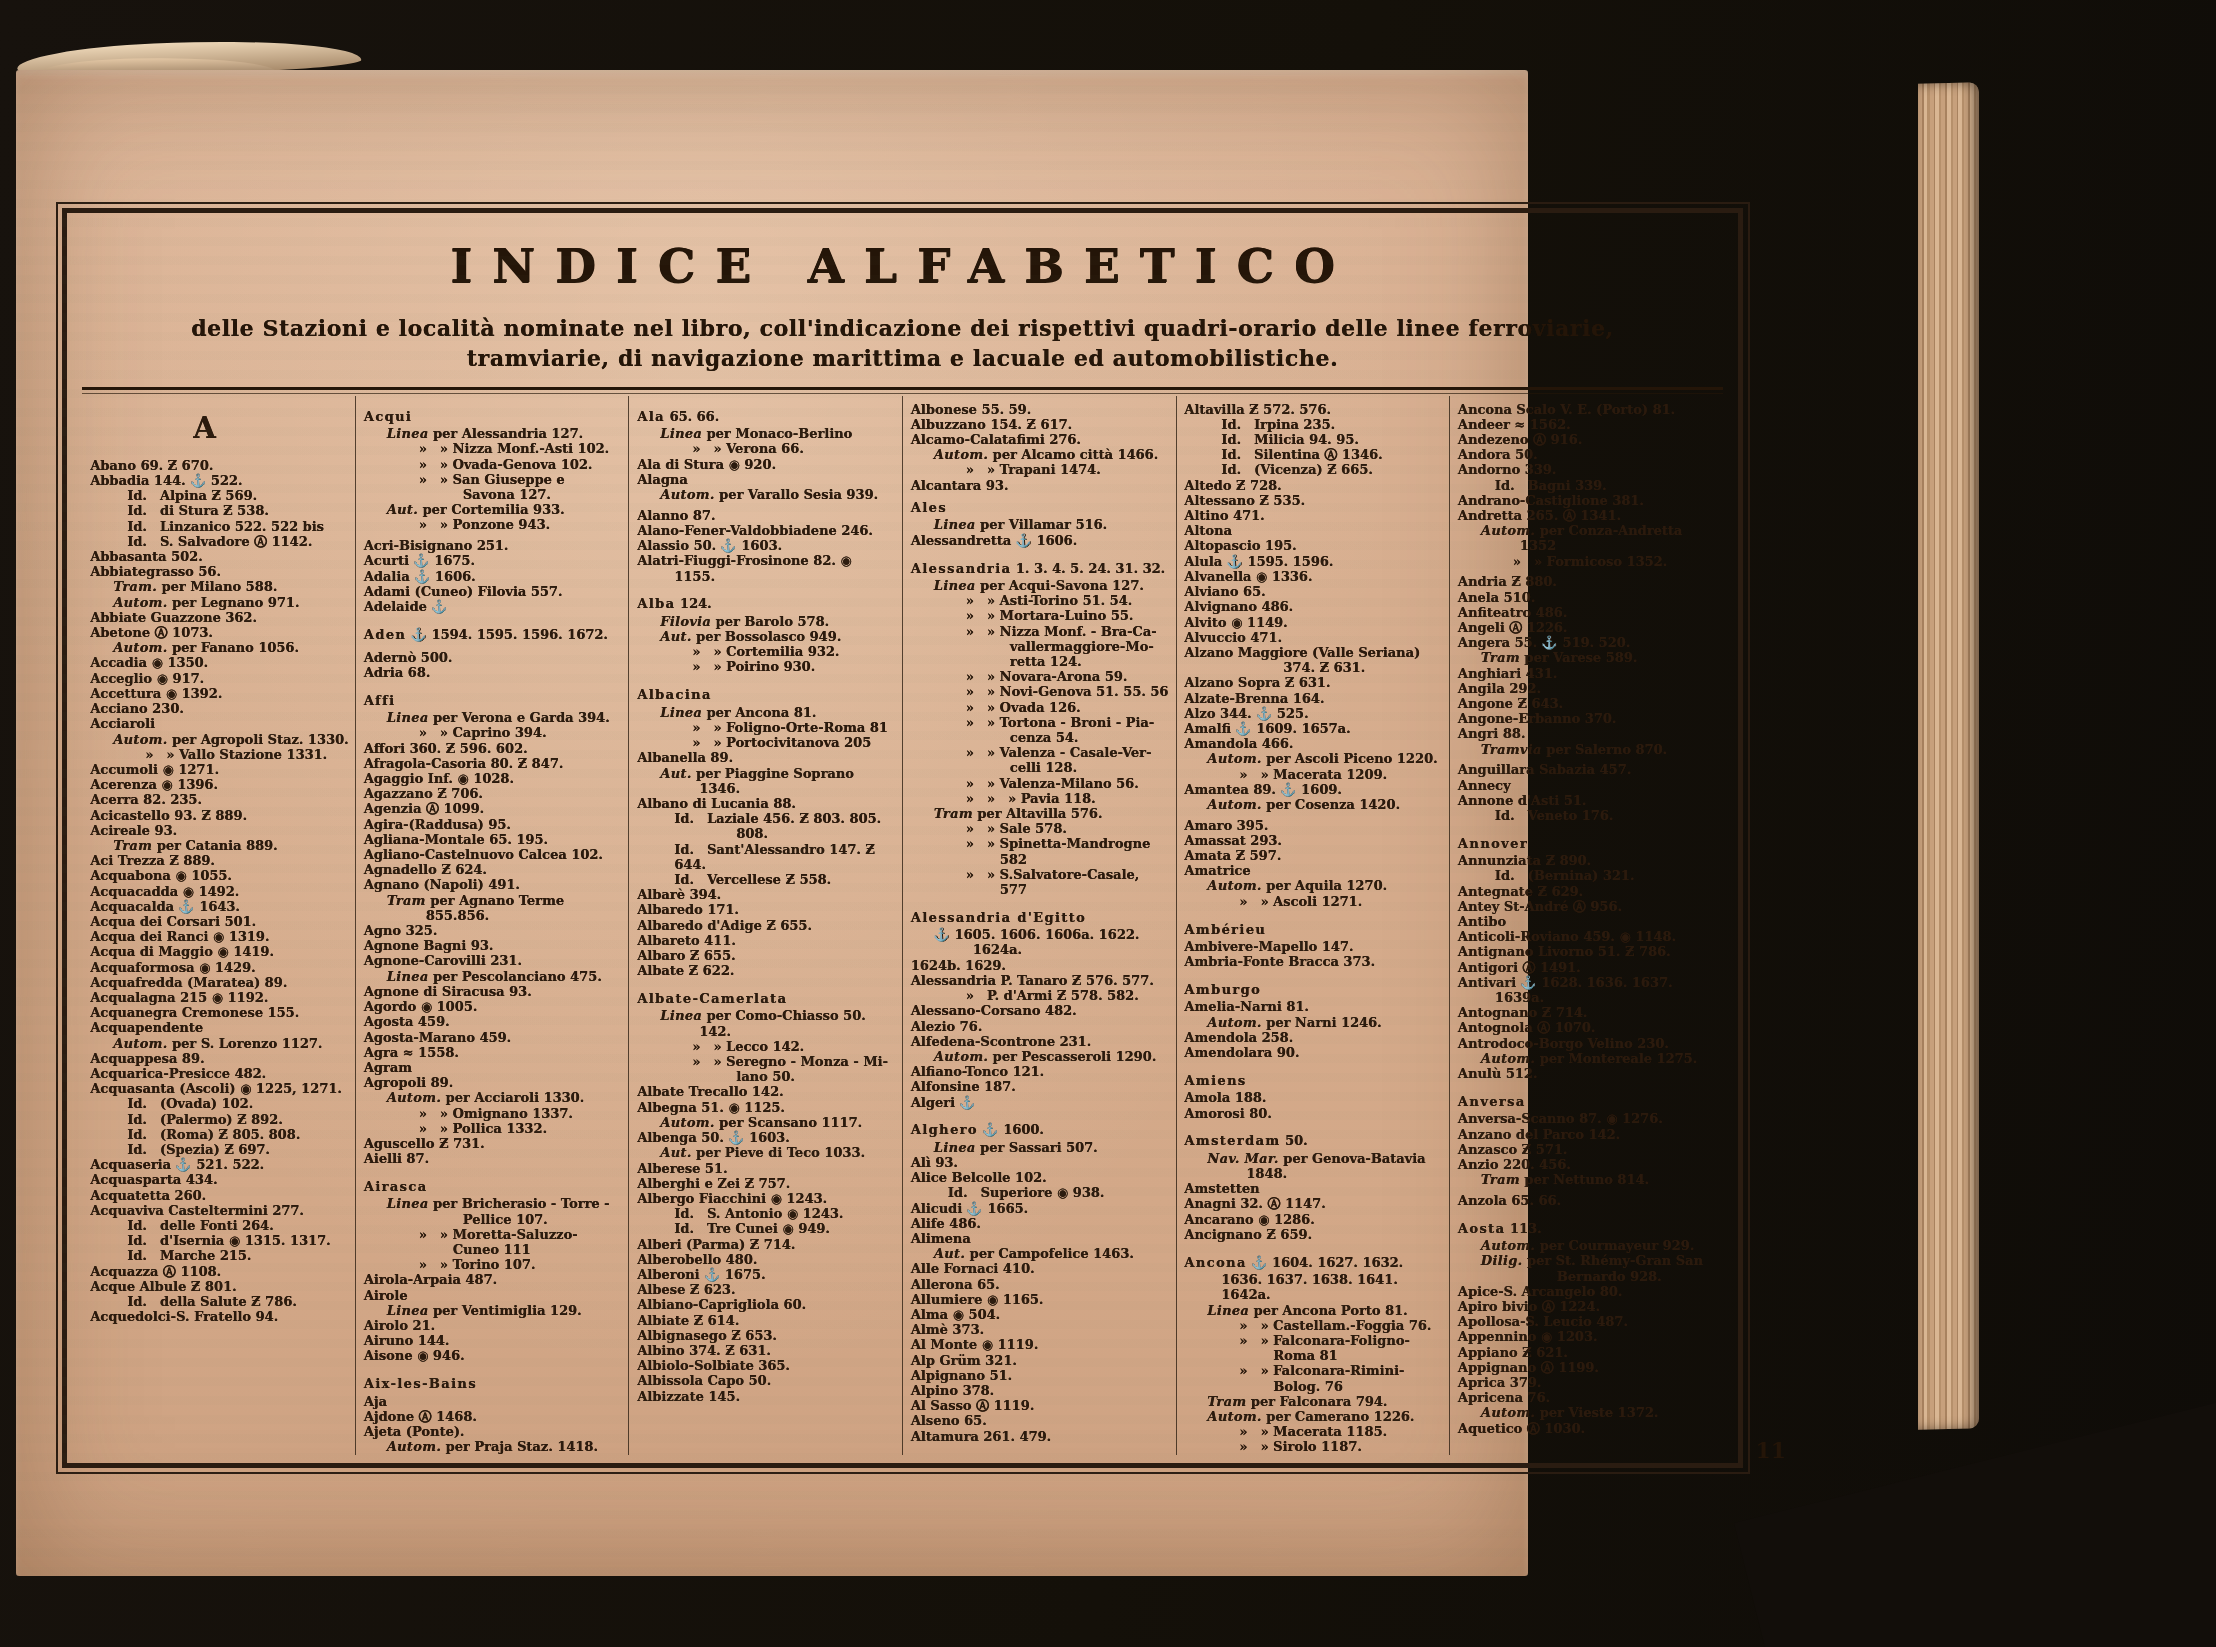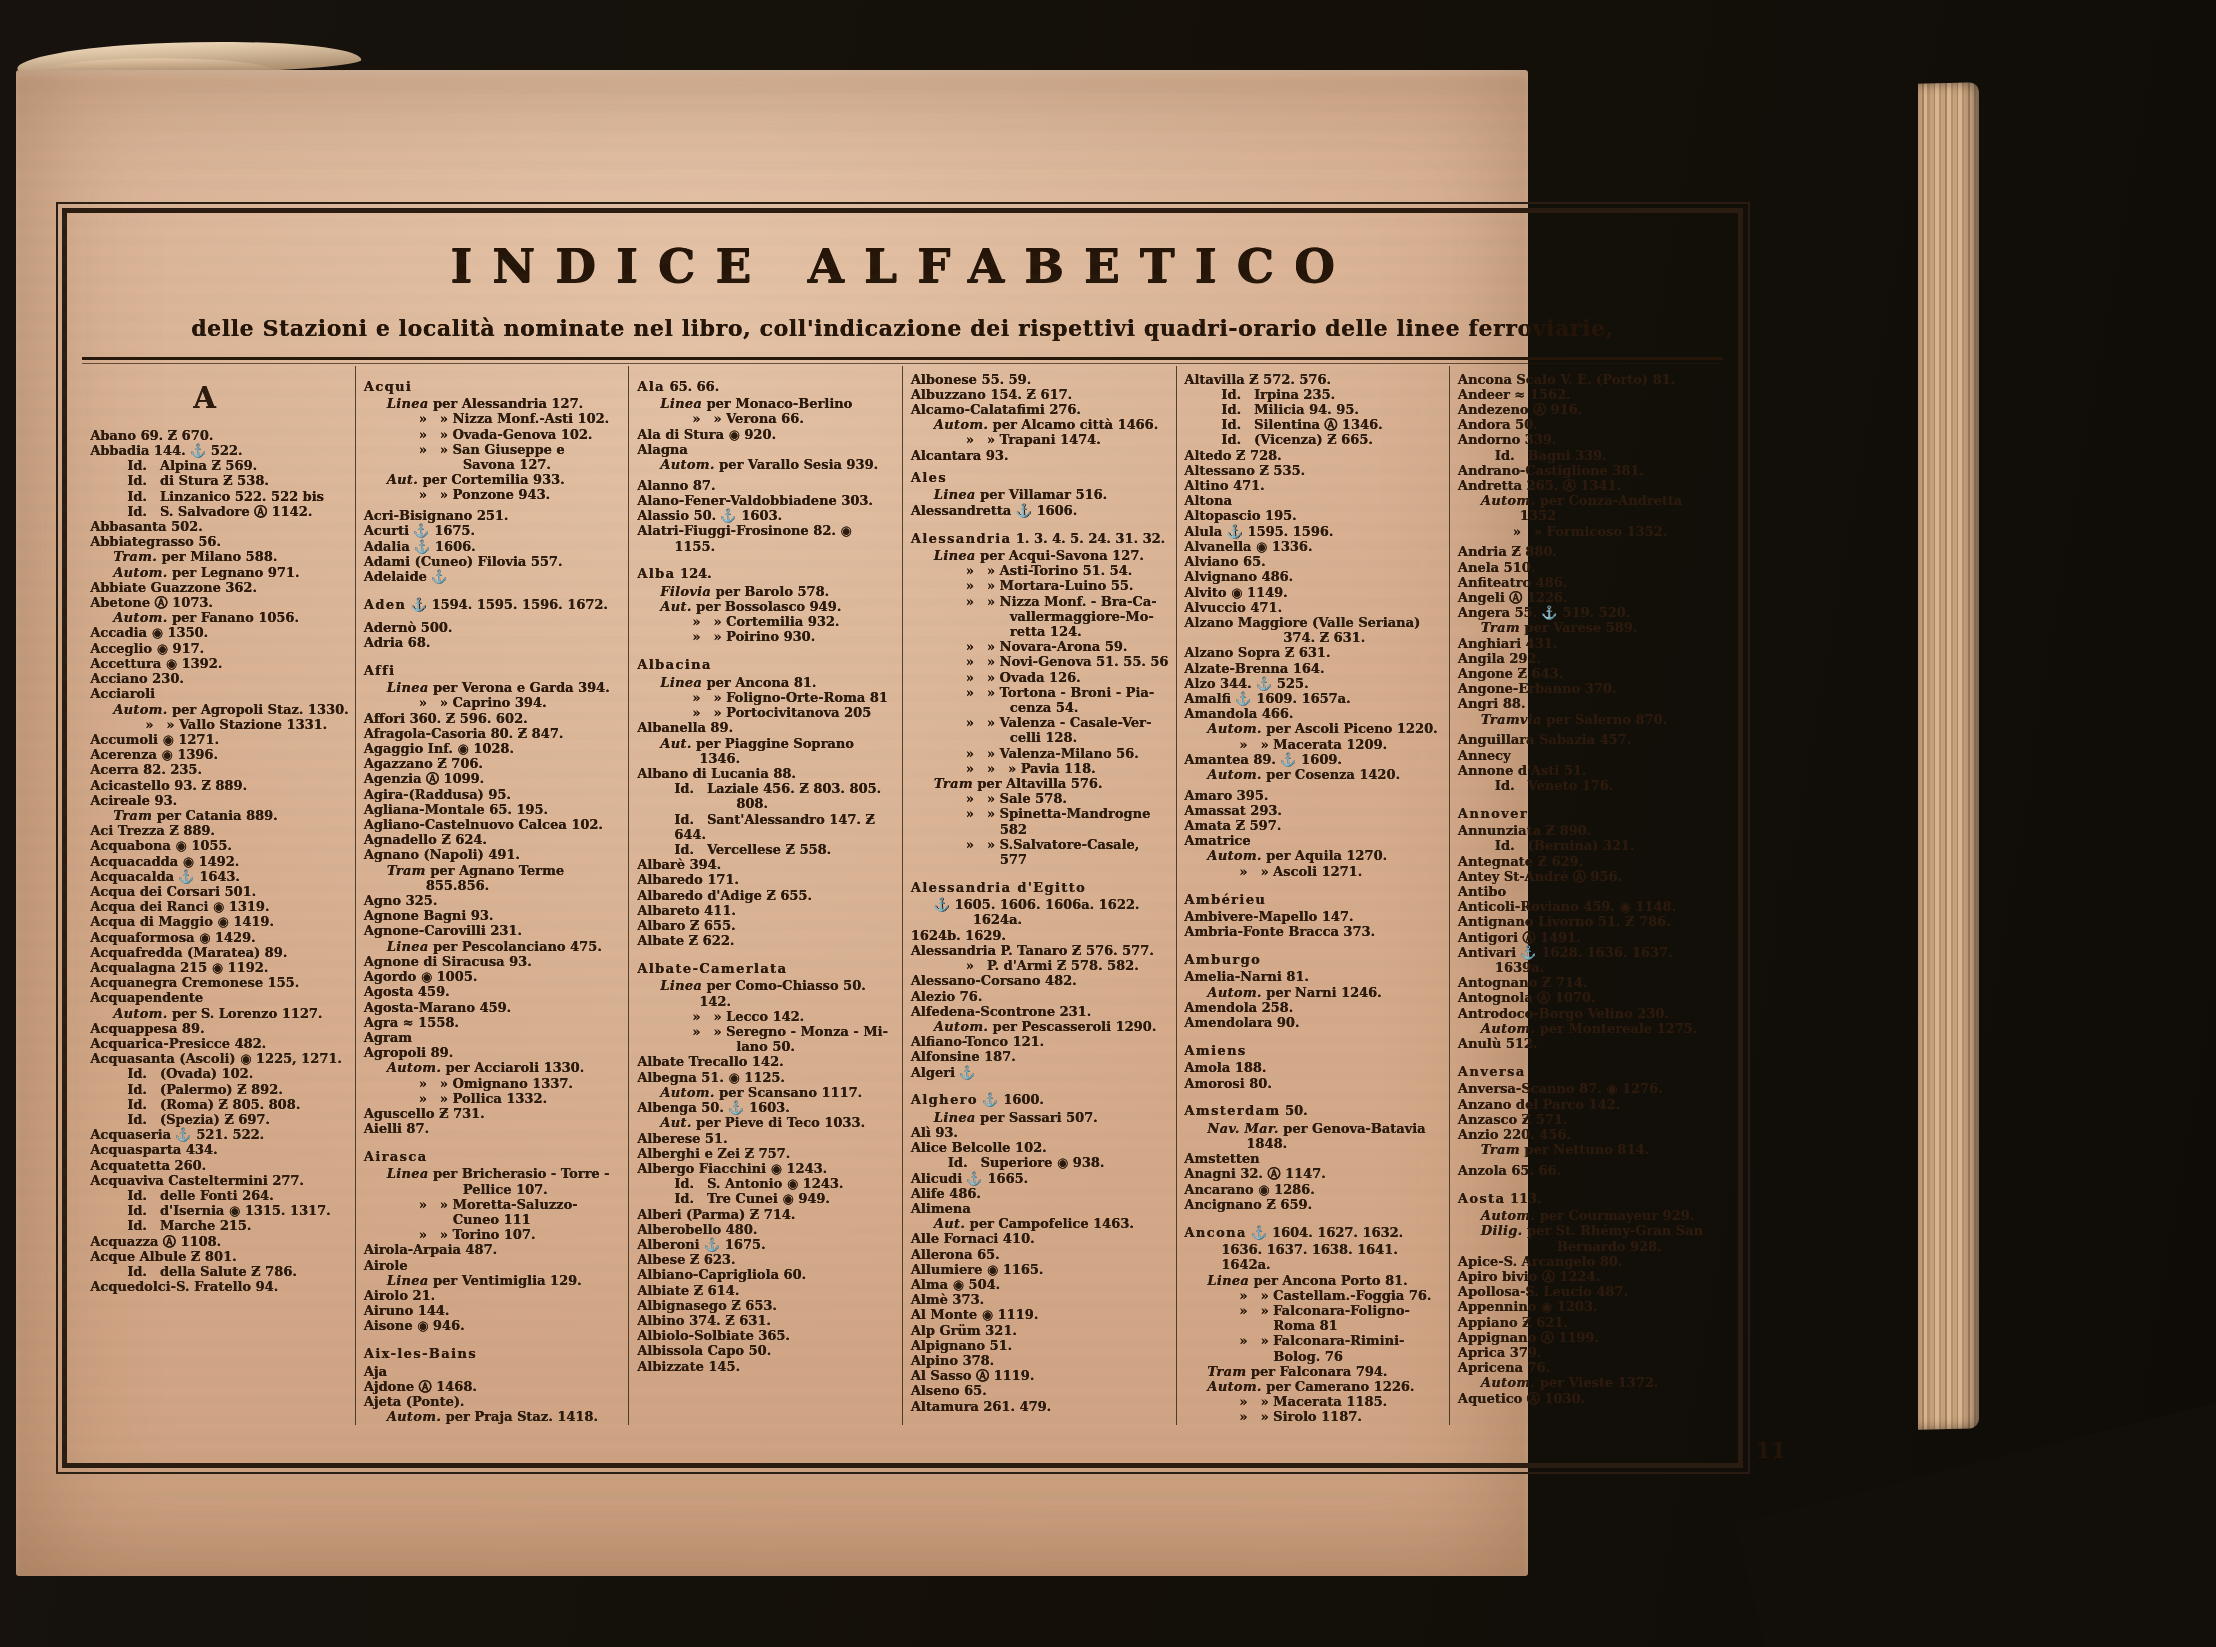--- a/index.html
+++ b/index.html
@@ -69,20 +69,21 @@
   <div class="curl c1"></div>
   <div class="curl c2"></div>
 
   <div class="paper">
     <div class="frame-outer">
       <div class="frame-inner">
 
         <div class="doc-header">
           <div class="doc-title">INDICE ALFABETICO</div>
           <div class="doc-sub">delle Stazioni e località nominate nel libro, coll'indicazione dei rispettivi quadri-orario delle linee ferroviarie,</div>
+          <div class="doc-sub" style="margin-top:0;">tramviarie, di navigazione marittima e lacuale ed automobilistiche.</div>
         </div>
 
         <div class="header-rule"></div>
 
         <div class="cols">
           <div class="col">
               <div class="ln ln-A">A</div>
               <div class="ln ln-E">Abano 69. Ƶ 670.</div>
               <div class="ln ln-E">Abbadia 144. ⚓ 522.</div>
               <div class="ln ln-I">Id. Alpina Ƶ 569.</div>
@@ -213,21 +214,21 @@
             </div>
           <div class="col">
               <div class="ln ln-M"><span class="hw">Ala</span> 65. 66.</div>
               <div class="ln ln-S"><i>Linea</i> per Monaco-Berlino</div>
               <div class="ln ln-C">» » Verona 66.</div>
               <div class="ln ln-E">Ala di Stura ◉ 920.</div>
               <div class="ln ln-E">Alagna</div>
               <div class="ln ln-S"><i>Autom.</i> per Varallo Sesia 939.</div>
               <div class="ln ln-G"></div>
               <div class="ln ln-E">Alanno 87.</div>
-              <div class="ln ln-E">Alano-Fener-Valdobbiadene 303.</div>
+              <div class="ln ln-E">Alano-Fener-Valdobbiadene 246.</div>
               <div class="ln ln-E">Alassio 50. ⚓ 1603.</div>
               <div class="ln ln-E">Alatri-Fiuggi-Frosinone 82. ◉ 1155.</div>
               <div class="ln ln-G"></div>
               <div class="ln ln-M"><span class="hw">Alba</span> 124.</div>
               <div class="ln ln-S"><i>Filovia</i> per Barolo 578.</div>
               <div class="ln ln-S"><i>Aut.</i> per Bossolasco 949.</div>
               <div class="ln ln-C">» » Cortemilia 932.</div>
               <div class="ln ln-C">» » Poirino 930.</div>
               <div class="ln ln-G"></div>
               <div class="ln ln-H">Albacina</div>

